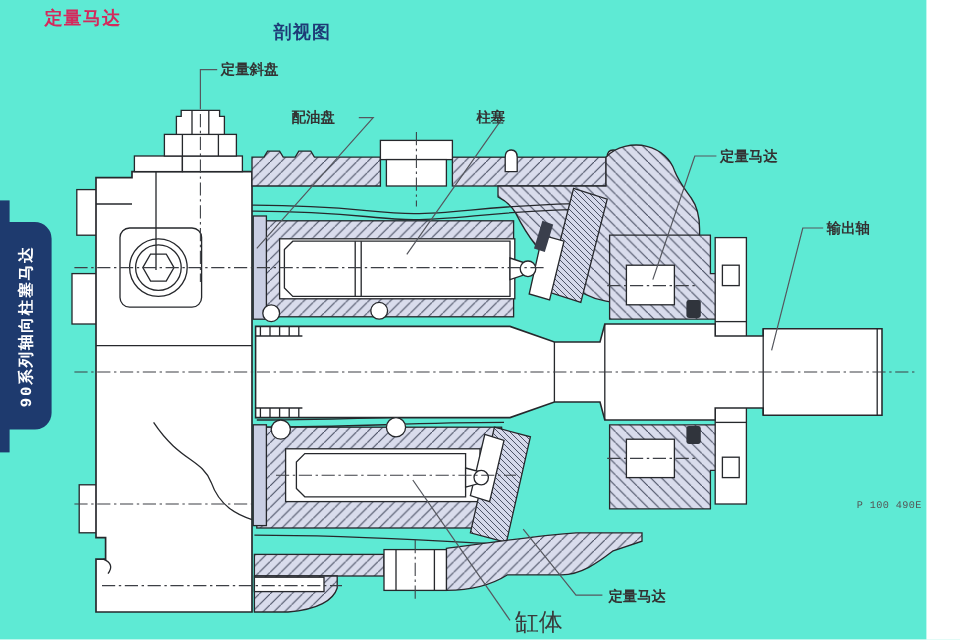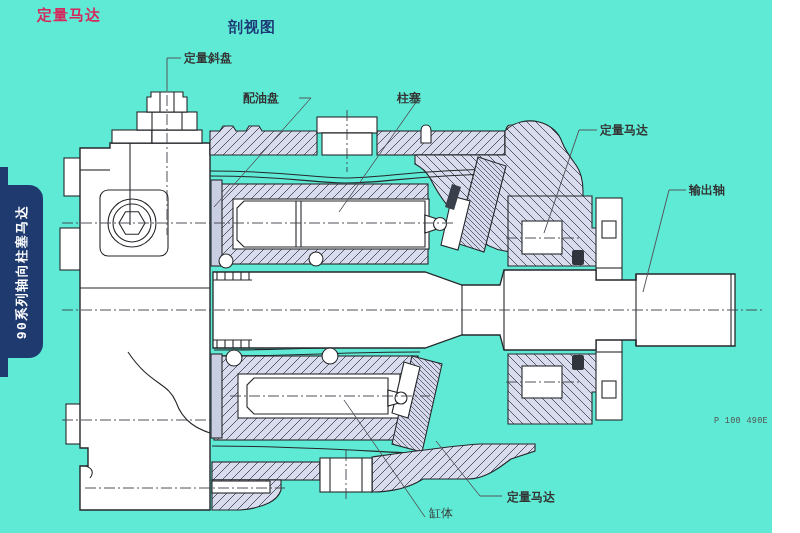--- a/index.html
+++ b/index.html
@@ -19,21 +19,21 @@
             border-radius:0 14px 14px 0;}
   #side-tab span{position:absolute;left:50%;top:50%;transform:translate(-50%,-50%) rotate(-90deg);
             white-space:nowrap;color:#ffffff;font-size:13px;font-weight:bold;letter-spacing:1.5px;}
   .callout{position:absolute;font-size:12px;font-weight:600;color:var(--label_gray);white-space:nowrap;}
   #c-flushing{left:184px;top:50px;}
   #c-valveplate{left:243px;top:90px;}
   #c-piston{left:397px;top:90px;}
   #c-bearing{left:600px;top:122px;}
   #c-outshaft{left:689px;top:182px;}
   #c-swash{left:507px;top:489px;}
-  #c-cylblock{left:429px;top:505px;font-size:12px;font-weight:500;color:#3a3a3a;}
+  #c-cylblock{left:429px;top:505px;font-size:20px;font-weight:500;color:#3a3a3a;}
   #c-refcode{left:666px;top:416px;font-size:8.5px;font-weight:normal;color:#555;letter-spacing:.3px;margin-left:48px;}
   svg{position:absolute;left:0;top:0;}
 </style>
 </head>
 <body>
 
 <div id="app">
 
   <div id="hdr-product" class="hdr">定量马达</div>
   <div id="hdr-view" class="hdr">剖视图</div>

